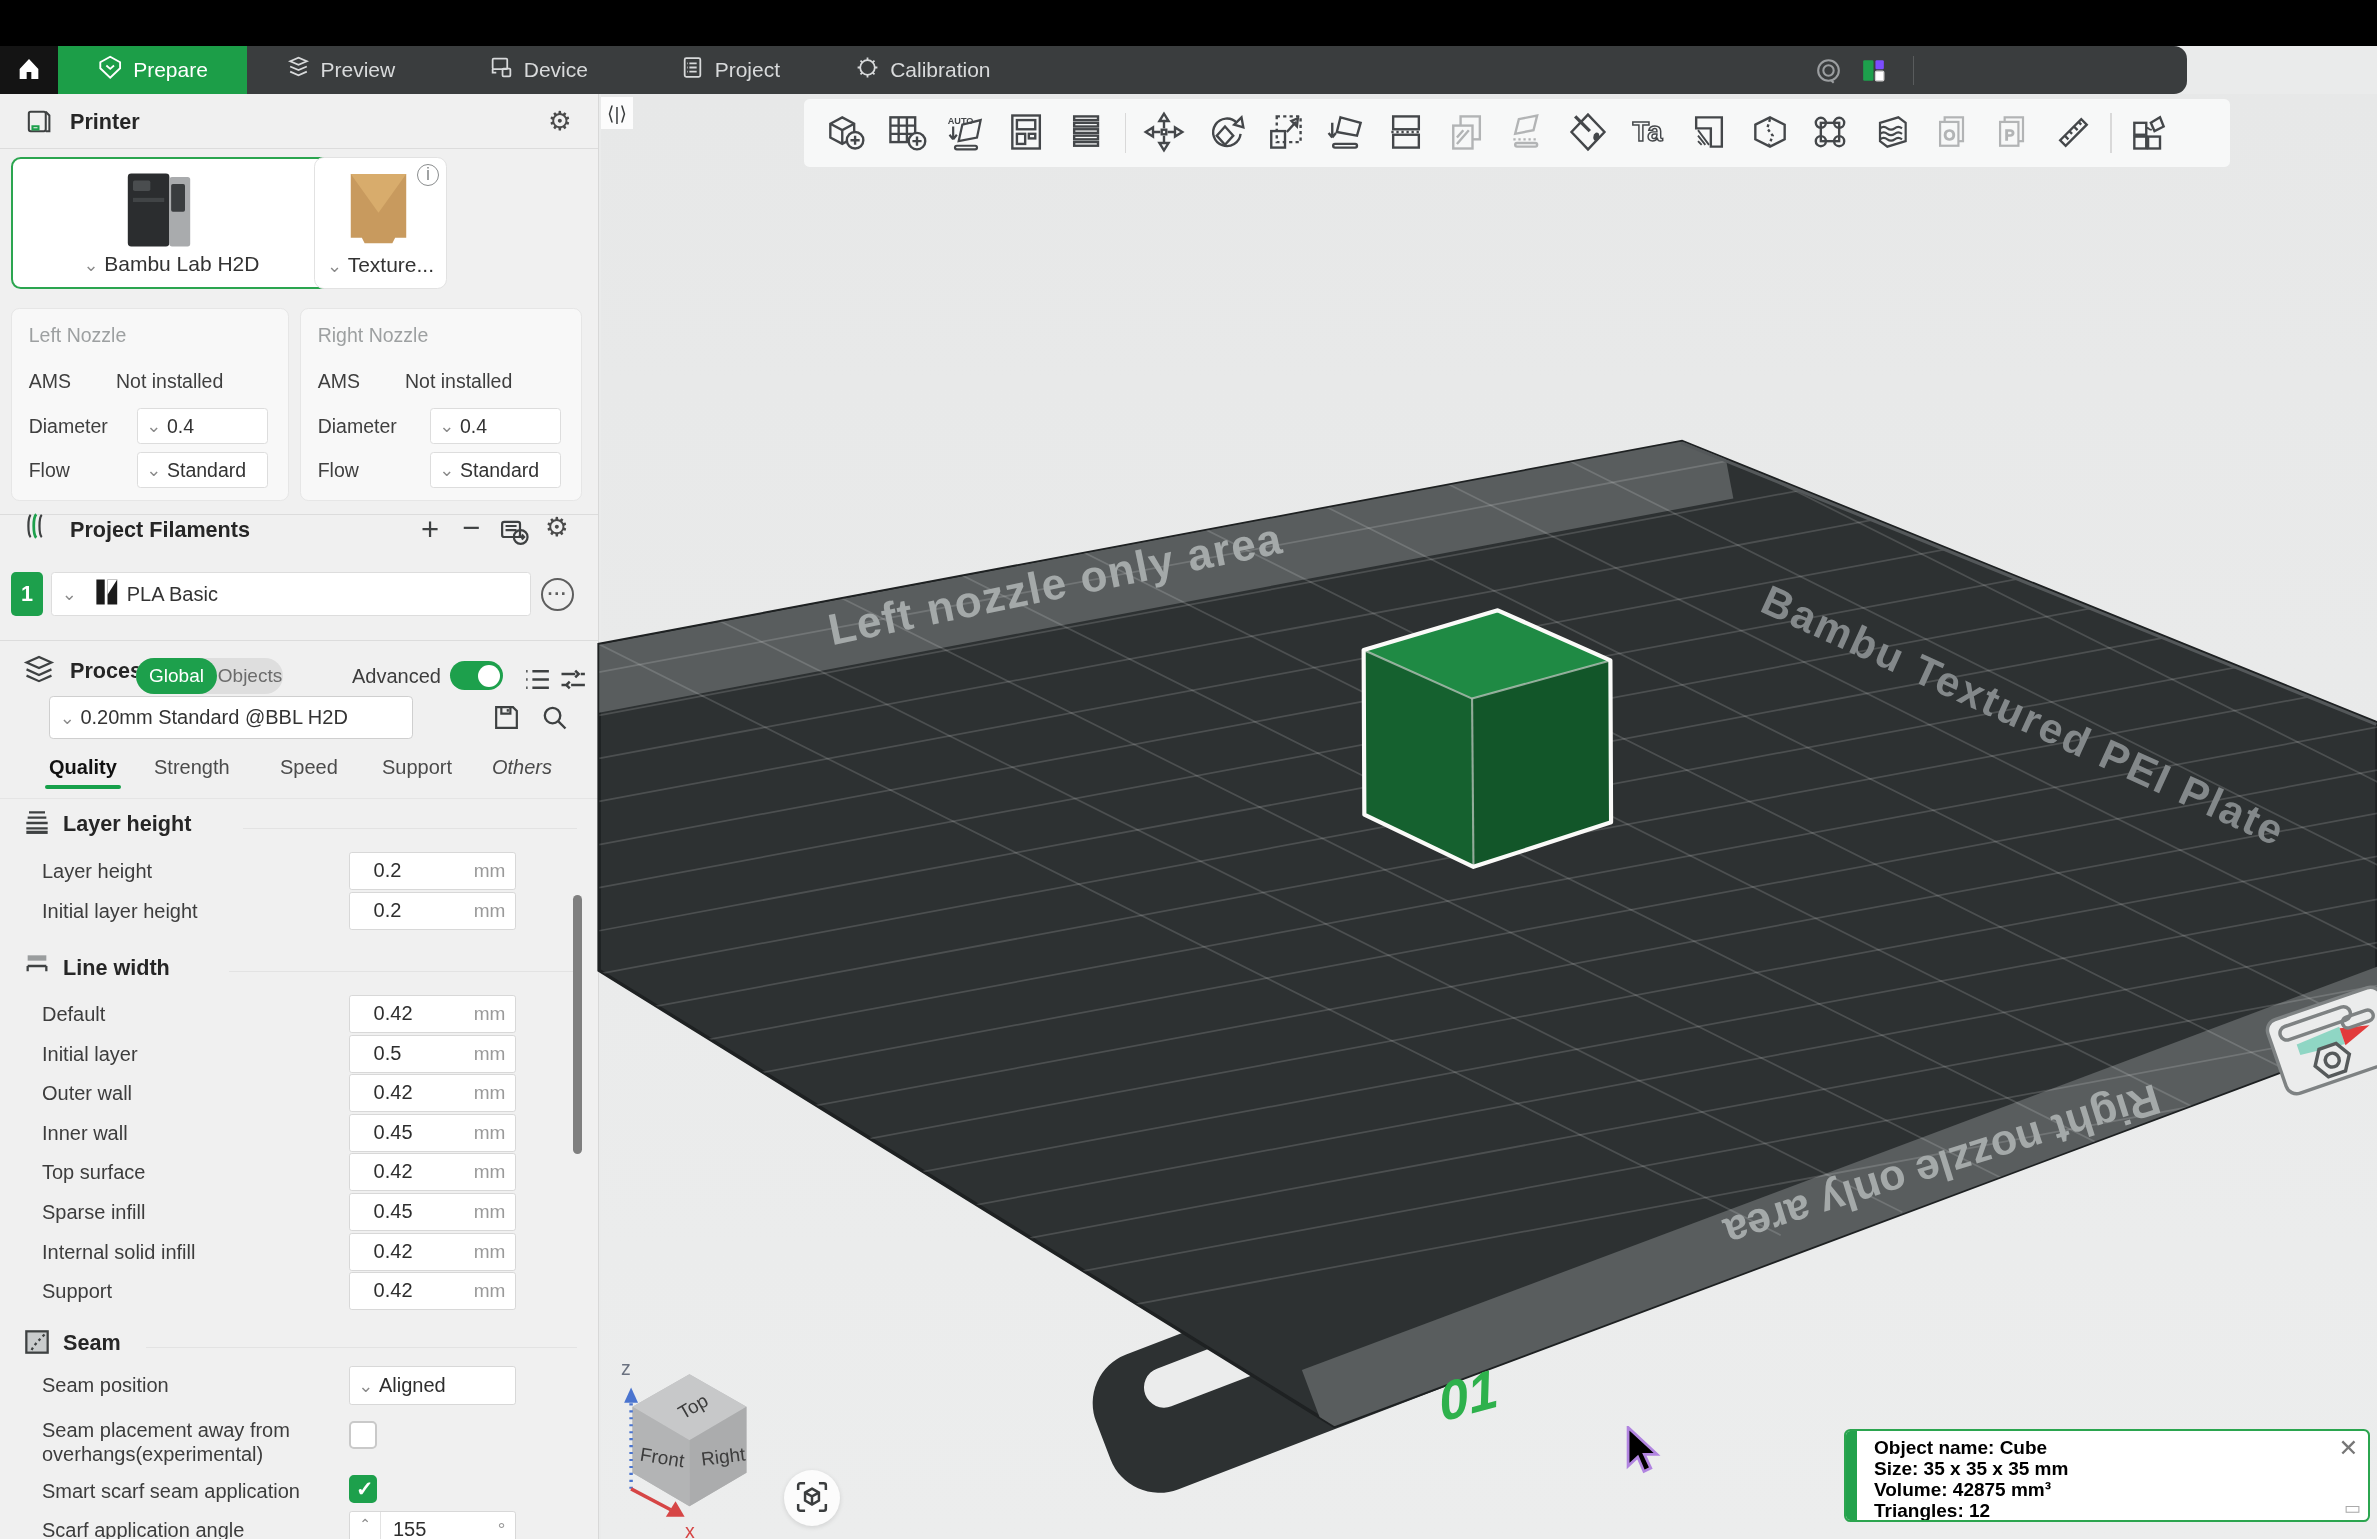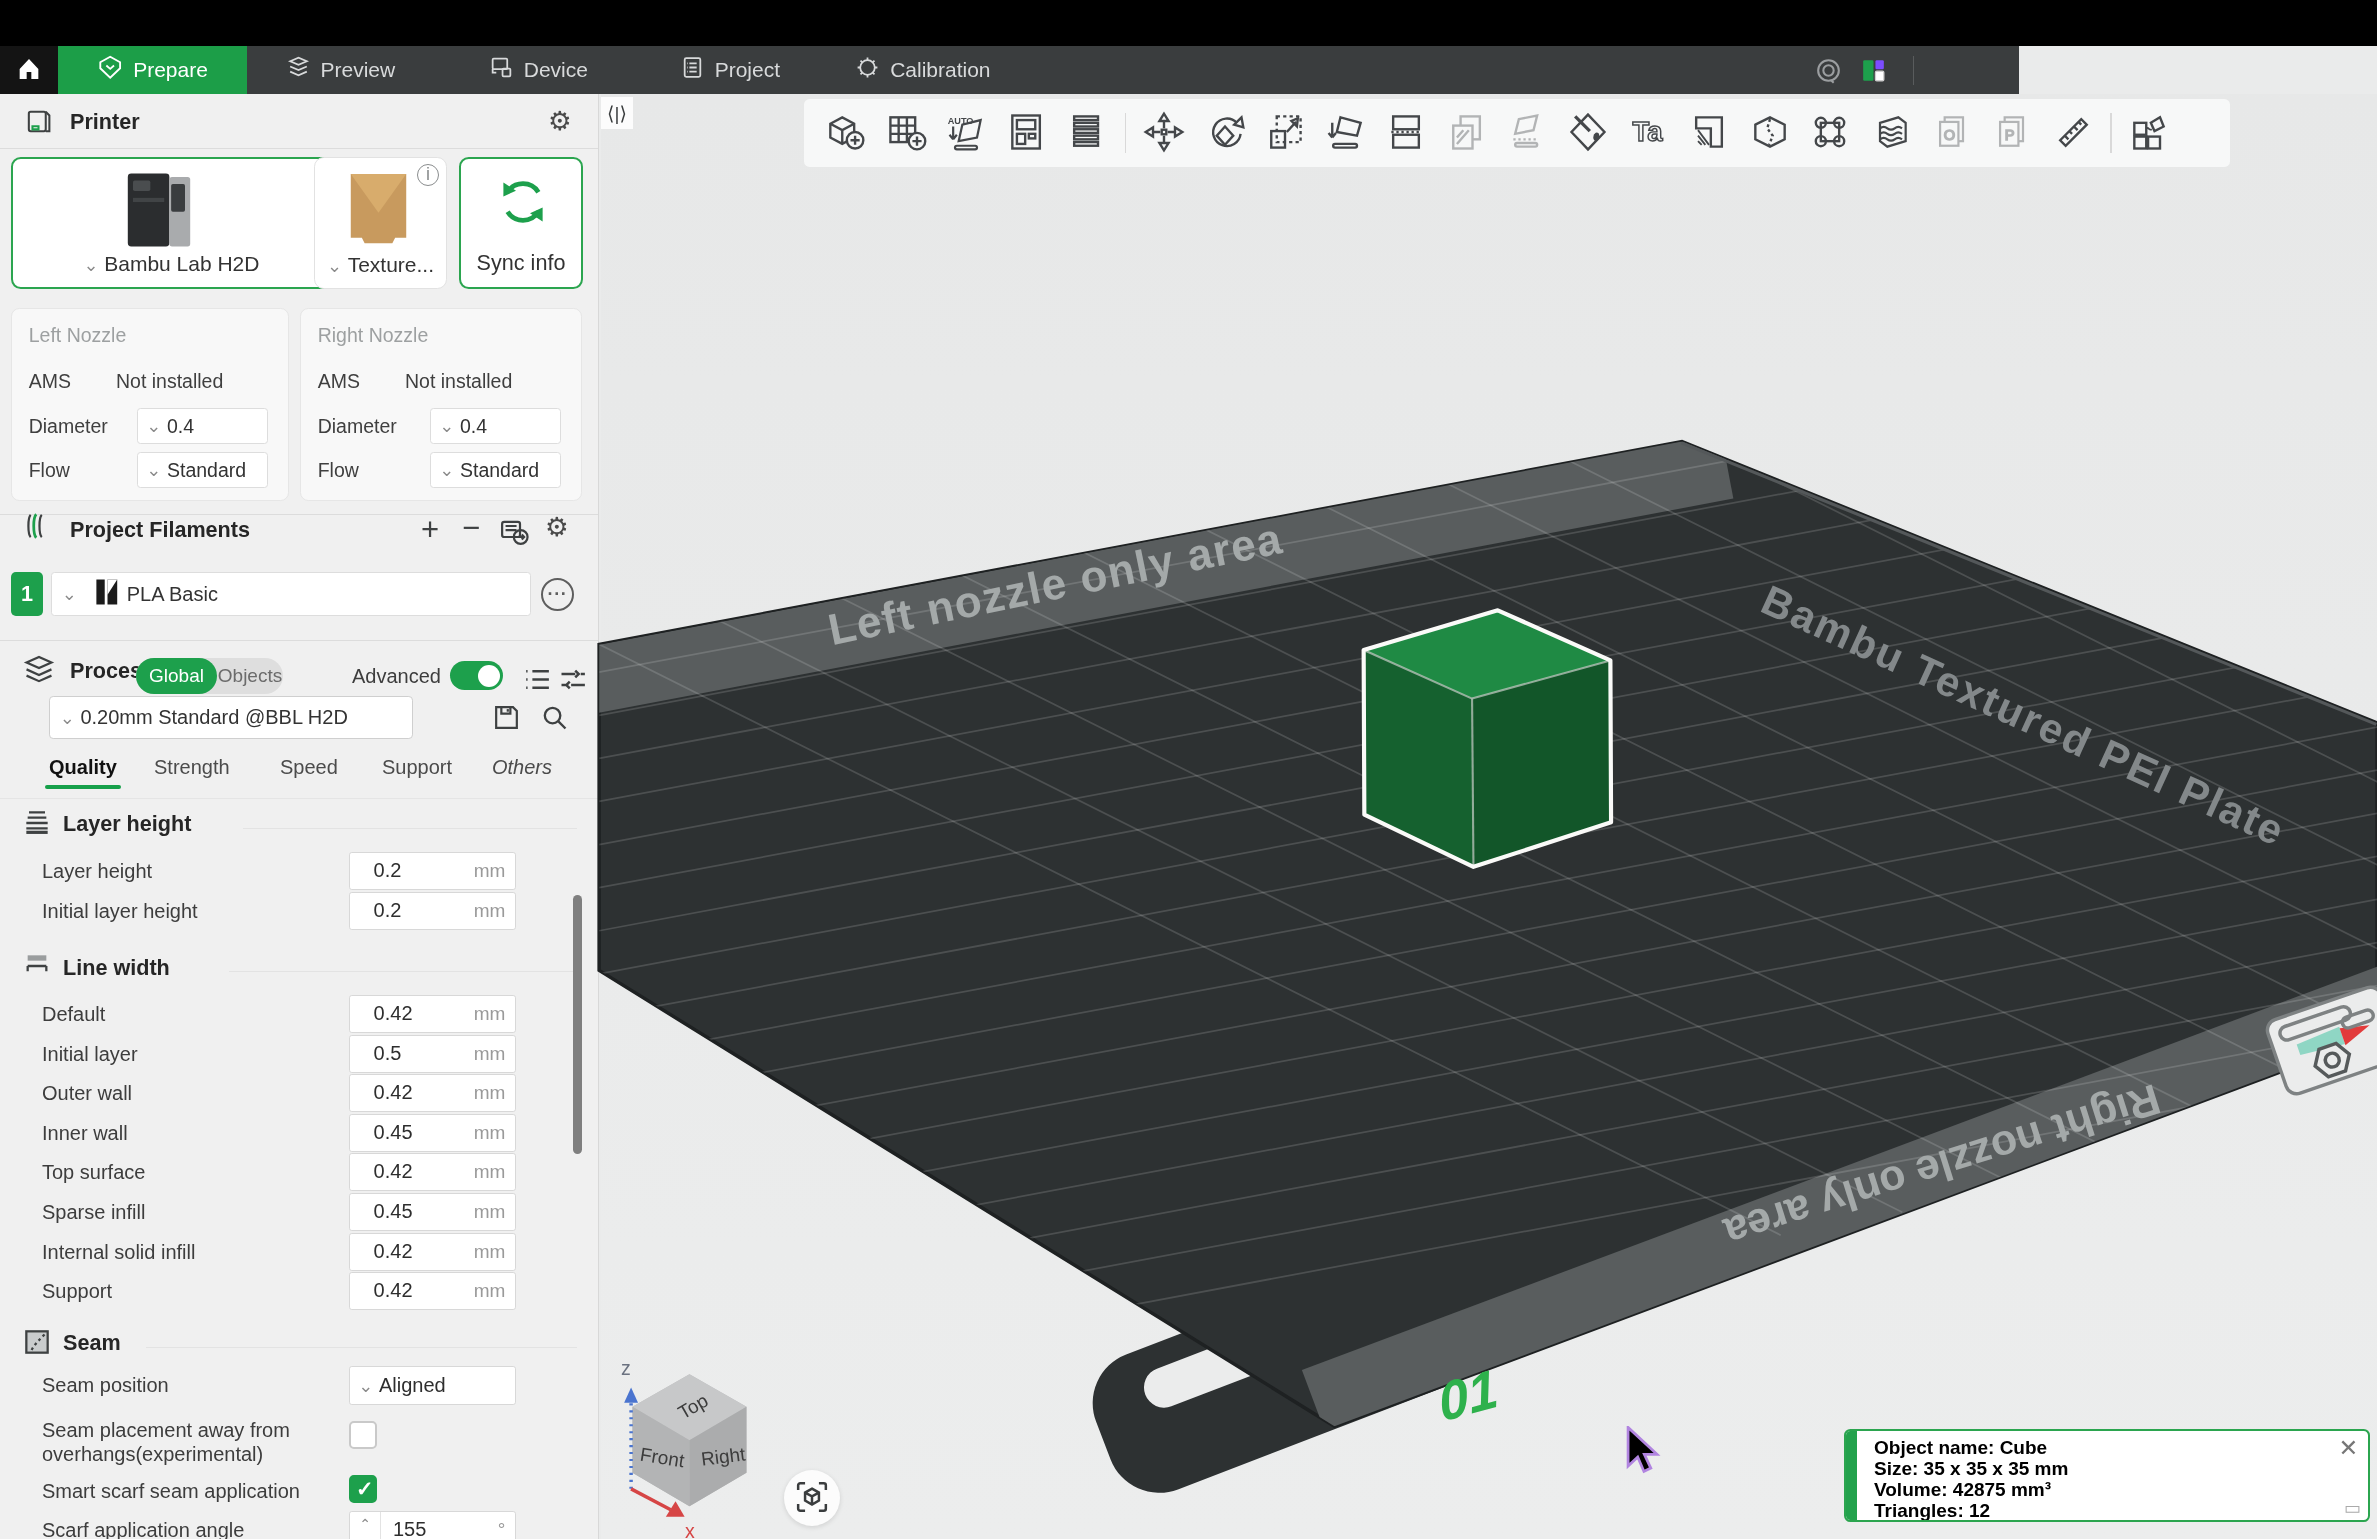--- a/index.html
+++ b/index.html
@@ -1,21 +1,21 @@
 <!DOCTYPE html>
 <html style="font-size:11px"><head>
 <meta charset="utf-8">
 <style>
   html,body{margin:0;padding:0;background:#000;}
   *{box-sizing:border-box;font-family:"Liberation Sans", sans-serif;}
   .app{position:relative;width:2377px;height:1539px;background:#EAEBEB;overflow:hidden;}
 
   
   .strip-black{position:absolute;left:0;top:0;width:2377px;height:46px;background:#000;}
-  .navbar{position:absolute;left:0;top:46px;width:2019px;height:48px;background:#3A3D3E;}
+  .navbar{position:absolute;left:0;top:46px;width:2187px;height:48px;background:#3A3D3E;border-radius:13px;}
   .home-btn{position:absolute;left:0;top:0;width:58px;height:48px;background:#141414;display:flex;align-items:center;justify-content:center;cursor:pointer;}
   .tab{position:absolute;top:0;height:48px;display:flex;align-items:center;justify-content:center;gap:9.7px;color:#D8DADB;font-size:21px;cursor:pointer;}
   .tab svg{flex:0 0 auto;}
   .tab.active{background:#1C9E48;color:#fff;}
   .nb-ico{position:absolute;top:8.3px;width:32px;height:32px;display:flex;align-items:center;justify-content:center;}
   .nb-sep{position:absolute;left:1913px;top:9.7px;width:1.4px;height:29px;background:#595C5D;}
   .split-btn{position:absolute;top:53px;height:35px;border-radius:7px;display:flex;overflow:hidden;cursor:pointer;}
   .split-chev{width:56px;display:flex;align-items:center;justify-content:center;background:#17A24B;}
   .split-main{flex:1;display:flex;align-items:center;justify-content:center;font-size:21.6px;font-weight:700;}
   .slice{left:1938px;width:178px;}
@@ -206,31 +206,20 @@
     <div class="card plain" style="left:314px;top:63px;width:133px;height:132px;">
       <div style="position:absolute;left:33px;top:12.5px;">
         <svg width="61" height="78" viewBox="0 0 44 56">
           <polygon points="2,2 42,2 42,48 34,48 32,52 12,52 10,48 2,48" fill="#C89A5E"></polygon>
           <polygon points="2,2 42,2 22,30" fill="#D8AC6C"></polygon>
         </svg>
       </div>
       <div style="position:absolute;right:7px;top:5.6px;color:#8A8D8E;font-size:18px;border:1.4px solid #8A8D8E;border-radius:50%;width:22px;height:22px;display:flex;align-items:center;justify-content:center;">i</div>
       <div class="card-label"><span class="chev">⌄</span><span>Texture...</span></div>
     </div>
-    <div class="card sel" style="left:459px;top:63px;width:124px;height:132px;">
-      <div style="position:absolute;left:34px;top:15.3px;">
-        <svg width="56" height="56" viewBox="0 0 40 40" fill="none" stroke="#1DA04C" stroke-width="3.4">
-          <path d="M31 13 A13 13 0 0 0 9 13"></path>
-            <polygon points="6,6 6,16 15,12" fill="#1DA04C" stroke="none"></polygon>
-          <path d="M9 27 A13 13 0 0 0 31 27"></path>
-            <polygon points="34,34 34,24 25,28" fill="#1DA04C" stroke="none"></polygon>
-        </svg>
-      </div>
-      <div class="card-label" style="font-size:21.6px;">Sync info</div>
-    </div>
 
     <div class="nozzle-card" style="left:11px;top:214px;width:278px;height:193px;">
       <div class="nz-title">Left Nozzle</div>
       <div class="nz-lab" style="top:61px;">AMS</div>
       <div class="nz-val" style="top:61px;left:104px;">Not installed</div>
       <div class="nz-lab" style="top:106px;">Diameter</div>
       <div class="nz-sel" style="top:99px;">
           <span class="chev">⌄</span>
           <span>0.4</span>
         </div>

